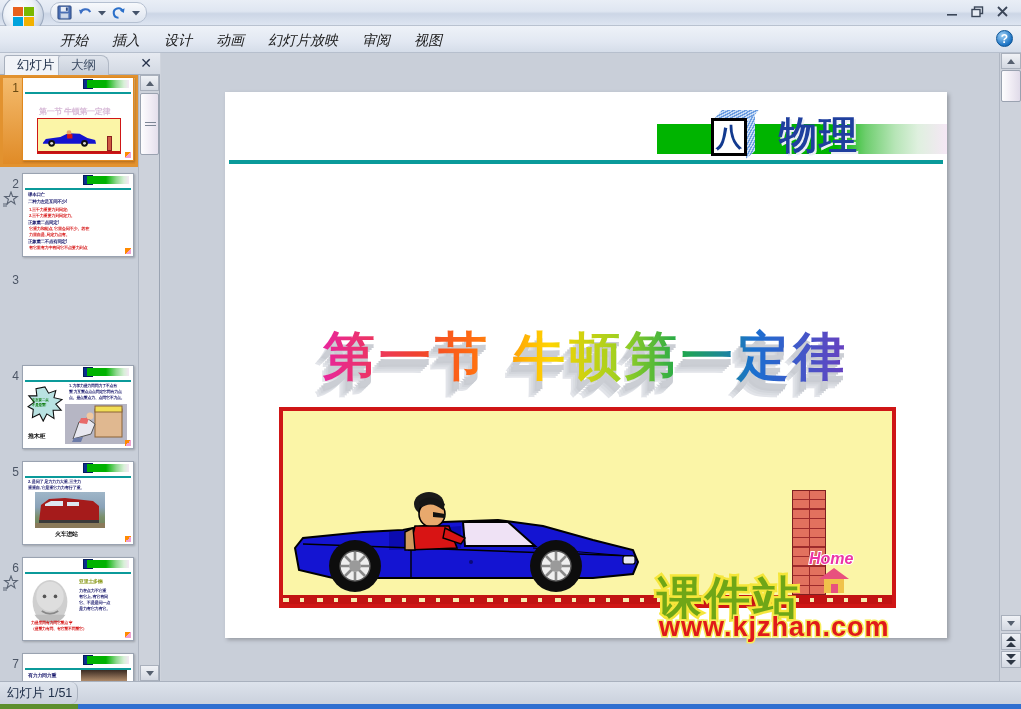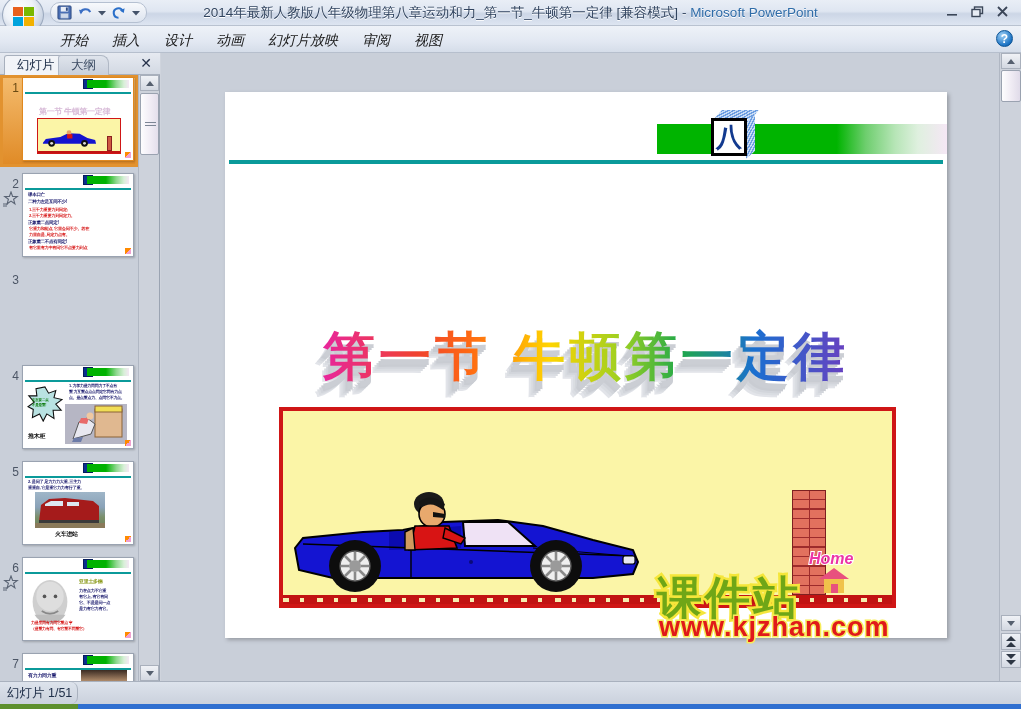--- a/index.html
+++ b/index.html
@@ -388,21 +388,20 @@
           <path d="M14.5 2 L13.6 7 L9.5 4.3 Z" fill="#2a6fc9"></path>
         </svg>
       </span>
       <span class="qat-icon" style="width:12px">
         <svg width="8" height="6" viewBox="0 0 8 6">
             <path d="M0 1 L8 1 L4 5.6 Z" fill="#44536a"></path>
           </svg>
       </span>
     </div>
 
-    <div class="win-title"><span>2014年最新人教版八年级物理第八章运动和力_第一节_牛顿第一定律 [兼容模式]</span><span> - </span><span class="app">Microsoft PowerPoint</span></div>
 
     <div class="win-ctrl wc-min">
       <svg width="12" height="10" viewBox="0 0 12 10">
           <rect x="1" y="7" width="10" height="1.6" fill="#3b4658"></rect>
         </svg>
     </div>
     <div class="win-ctrl wc-max">
       <svg width="13" height="12" viewBox="0 0 13 12">
         <rect x="3.5" y="1" width="8" height="6.5" fill="none" stroke="#3b4658" stroke-width="1.4"></rect>
         <rect x="1" y="3.5" width="8" height="7" fill="#e7ecf4" stroke="#3b4658" stroke-width="1.4"></rect>
@@ -625,20 +624,21 @@
     <div class="slide">
 
       <div class="slide-head">
         <div class="gbar"></div>
         <div class="cube">
           <div class="top"></div>
             <div class="side"></div>
           <div class="face"></div>
           <div class="ba">八</div>
         </div>
+        <div class="subj">物理</div>
       </div>
       <div class="teal-rule"></div>
 
       <div class="wordart">
         <div class="shadow">第一节   牛顿第一定律</div>
         <span class="wa">第一节   牛顿第一定律</span>
       </div>
 
       <div class="pic">
         <div class="wall"></div>

